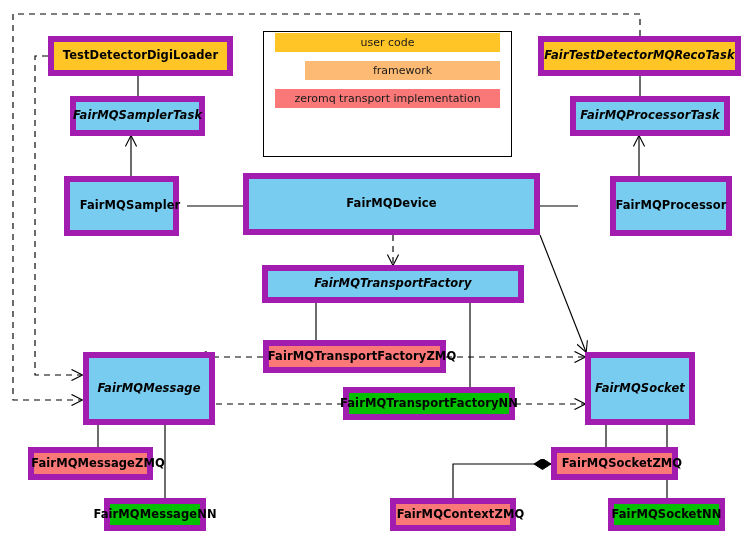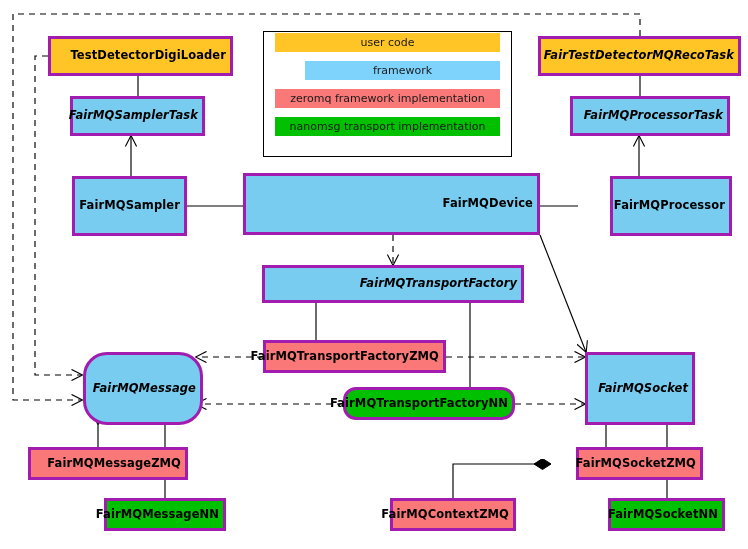--- a/index.html
+++ b/index.html
@@ -7,22 +7,22 @@
   body{
     font-family:"DejaVu Sans","Liberation Sans",sans-serif;
     width:748px;height:549px;overflow:hidden;
   }
   #diagram{position:relative;width:748px;height:549px;background:#ffffff;}
   svg#edges{position:absolute;left:0;top:0;width:748px;height:549px;pointer-events:none;}
 
   .node{
     position:absolute;
     box-sizing:border-box;
-    border:3px solid #a21caf;
-    display:flex;align-items:center;justify-content:flex-end;
+    border:6px solid #a21caf;
+    display:flex;align-items:center;justify-content:center;
     text-align:center;
     font-size:11.5px;
     font-weight:bold;
     color:#000000;
     line-height:1.15;
     letter-spacing:.1px;
     padding:0 4px;
     z-index:3;
   }
   .node.abstract{font-style:italic;}
@@ -109,75 +109,72 @@
       <path d="M667,498 L667,425" marker-end="url(#hollowTri-up)"></path>
 
       <path d="M453,498 L453,464 L551,464" marker-end="url(#blackDiamond)"></path>
     </g>
   </svg>
 
   <div id="legend">
     <div class="legend-row" style="background: rgb(255, 196, 37);">
       <span>user code</span>
     </div>
-    <div class="legend-row" style="background: #7dd3fc; margin-left: 30px;">
+    <div class="legend-row" style="background: #fdba74; margin-left: 30px;">
       <span>framework</span>
     </div>
     <div class="legend-row" style="background: rgb(250, 120, 120);">
-      <span>zeromq framework implementation</span>
-    </div>
-    <div class="legend-row" style="background: rgb(0, 192, 0);">
-      <span>nanomsg transport implementation</span>
+      <span>zeromq transport implementation</span>
     </div>
   </div>
 
   <div id="nodes">
       <div class="node c-user" style="left: 48px; top: 36px; width: 185px; height: 40px;">
         <span>TestDetectorDigiLoader</span>
       </div>
       <div class="node c-user" style="left: 538px; top: 36px; width: 203px; height: 40px; font-style: italic;">
         <span>FairTestDetectorMQRecoTask</span>
       </div>
       <div class="node c-framework abstract" style="left: 70px; top: 96px; width: 135px; height: 40px;">
         <span>FairMQSamplerTask</span>
       </div>
       <div class="node c-framework abstract" style="left: 570px; top: 96px; width: 160px; height: 40px;">
         <span>FairMQProcessorTask</span>
       </div>
-      <div class="node c-framework" style="left: 72px; top: 176px; width: 115px; height: 60px; padding-left: 21px;">
+      <div class="node c-framework" style="left: 64px; top: 176px; width: 115px; height: 60px; padding-left: 21px;">
         <span>FairMQSampler</span>
       </div>
       <div class="node c-framework" style="left: 243px; top: 173px; width: 297px; height: 62px;">
         <span>FairMQDevice</span>
       </div>
       <div class="node c-framework" style="left: 610px; top: 176px; width: 122px; height: 60px;">
         <span>FairMQProcessor</span>
       </div>
       <div class="node c-framework abstract" style="left: 262px; top: 265px; width: 262px; height: 38px;">
         <span>FairMQTransportFactory</span>
       </div>
       <div class="node c-zmq" style="left: 263px; top: 340px; width: 183px; height: 33px;">
         <span>FairMQTransportFactoryZMQ</span>
       </div>
-      <div class="node c-nn" style="left: 343px; top: 387px; width: 172px; height: 33px; border-radius: 13px;">
+      <div class="node c-nn" style="left: 343px; top: 387px; width: 172px; height: 33px;">
         <span>FairMQTransportFactoryNN</span>
       </div>
-      <div class="node c-framework abstract" style="left: 83px; top: 352px; width: 120px; height: 73px; border-radius: 24px;">
+      <div class="node c-framework abstract" style="left: 83px; top: 352px; width: 132px; height: 73px;">
         <span>FairMQMessage</span>
       </div>
       <div class="node c-framework abstract" style="left: 585px; top: 352px; width: 110px; height: 73px;">
         <span>FairMQSocket</span>
       </div>
-      <div class="node c-zmq" style="left: 28px; top: 447px; width: 160px; height: 33px;">
+      <div class="node c-zmq" style="left: 28px; top: 447px; width: 125px; height: 33px;">
         <span>FairMQMessageZMQ</span>
       </div>
-      <div class="node c-nn" style="left: 104px; top: 498px; width: 122px; height: 33px;">
+      <div class="node c-nn" style="left: 104px; top: 498px; width: 102px; height: 33px;">
         <span>FairMQMessageNN</span>
       </div>
-      <div class="node c-zmq" style="left: 551px; top: 447px; width: 127px; height: 33px; margin-left: 25px;">
+      <div class="node c-zmq" style="left: 551px; top: 447px; width: 127px; height: 33px;">
         <span>FairMQSocketZMQ</span>
       </div>
       <div class="node c-zmq" style="left: 390px; top: 498px; width: 126px; height: 33px;">
         <span>FairMQContextZMQ</span>
       </div>
       <div class="node c-nn" style="left: 608px; top: 498px; width: 117px; height: 33px;">
         <span>FairMQSocketNN</span>
       </div>
     </div>
 

